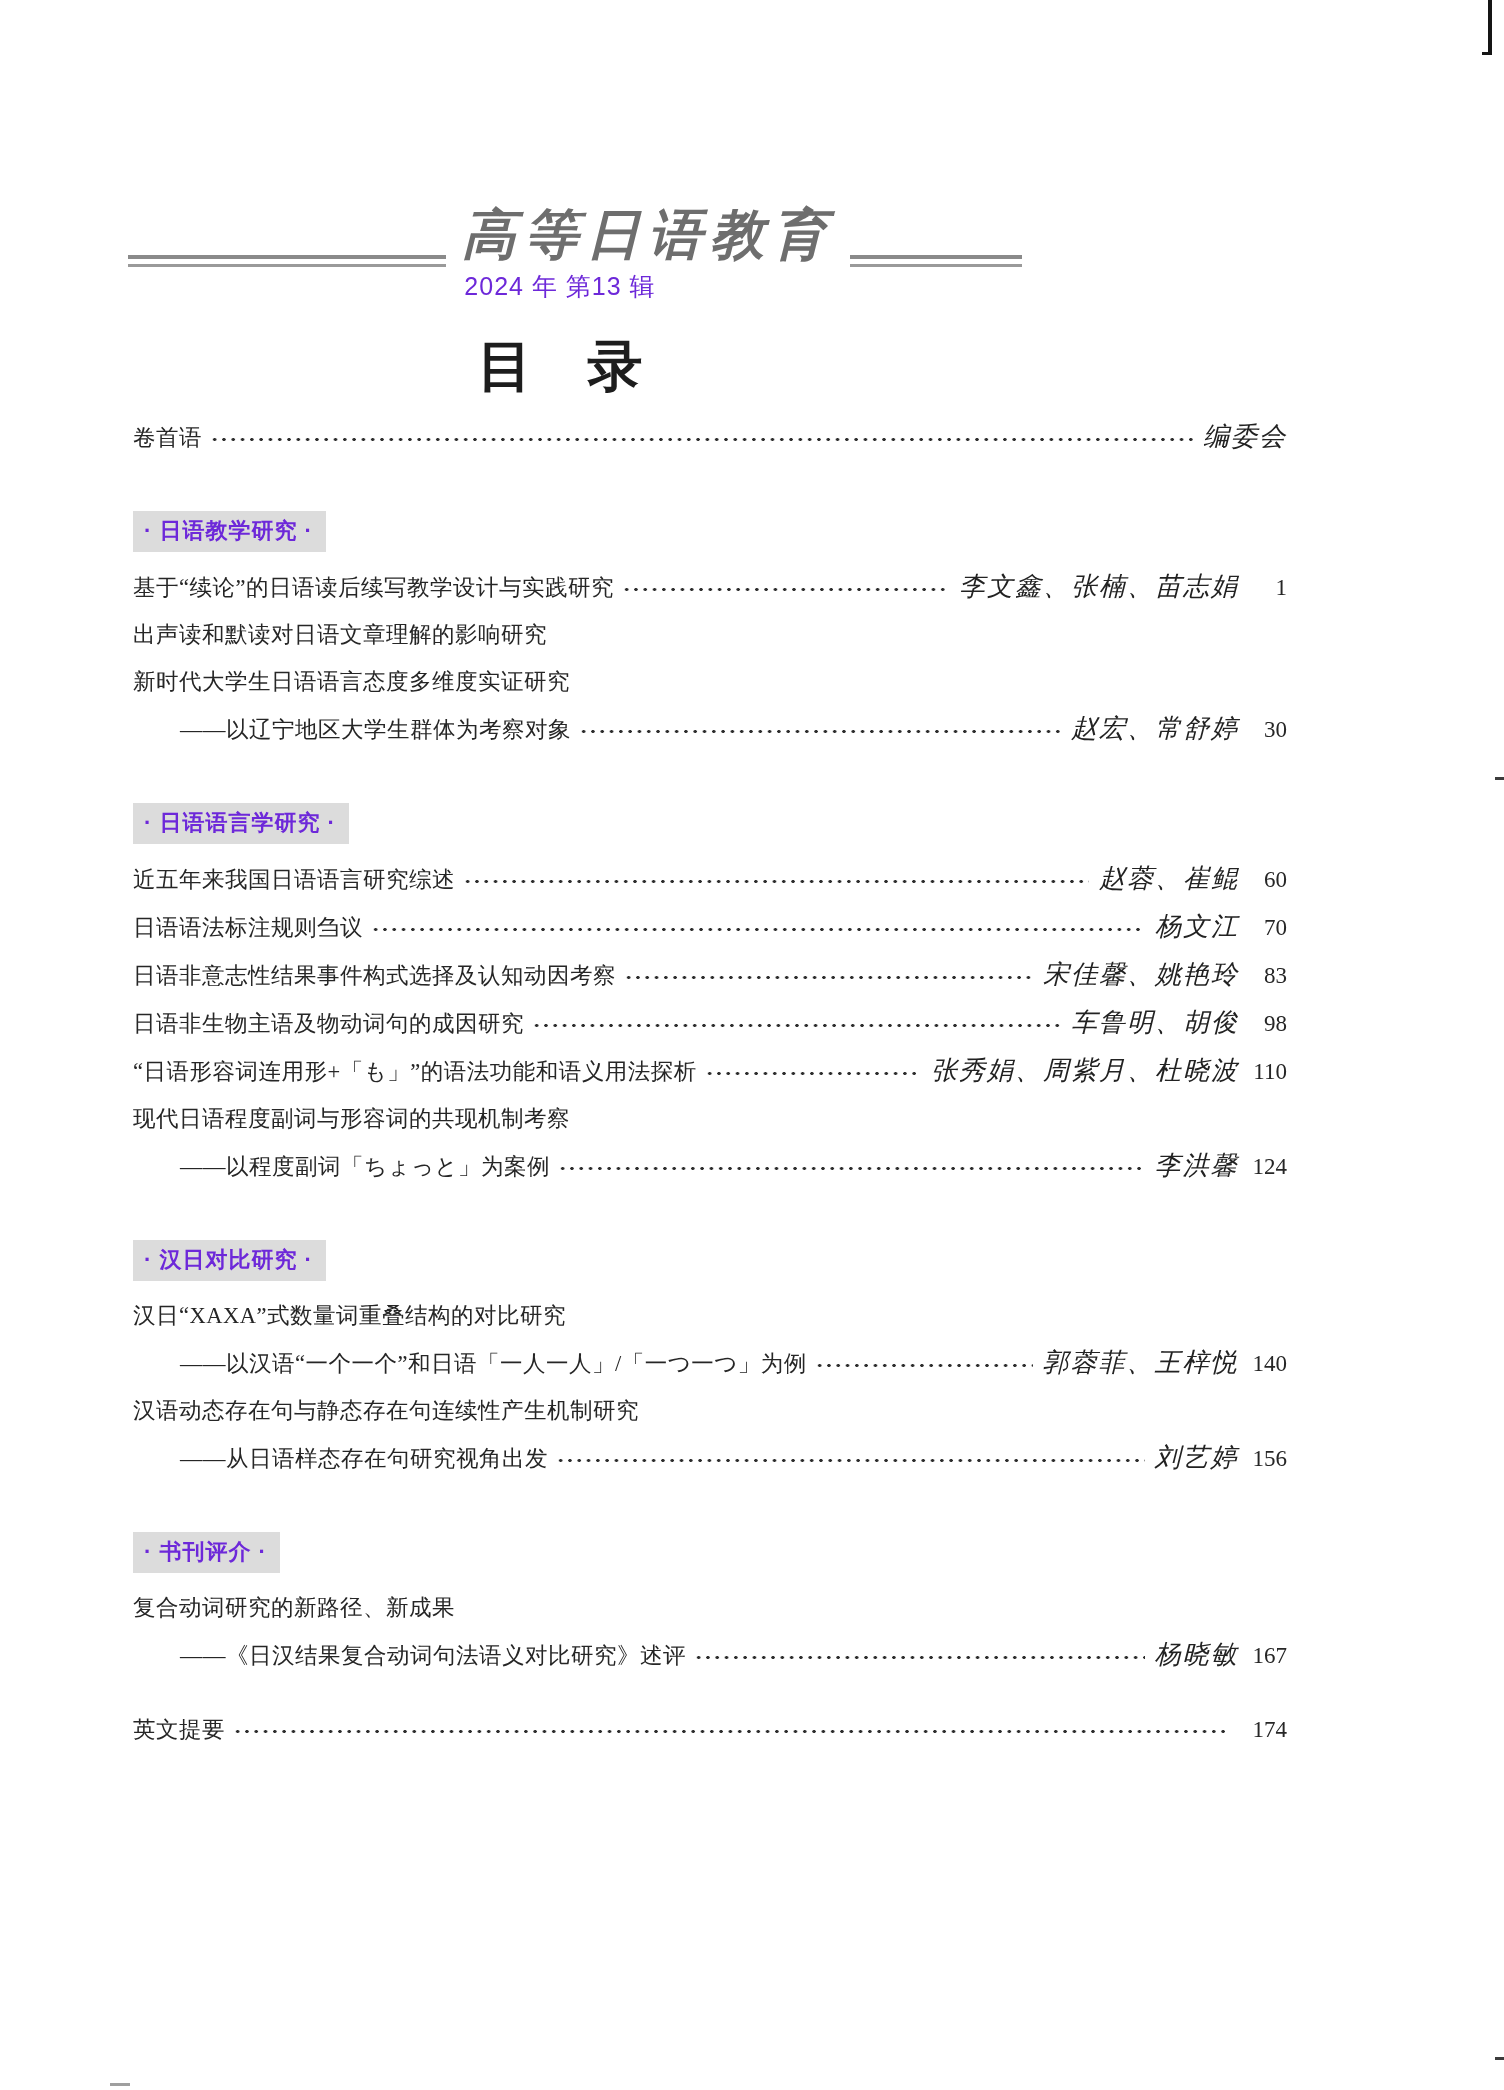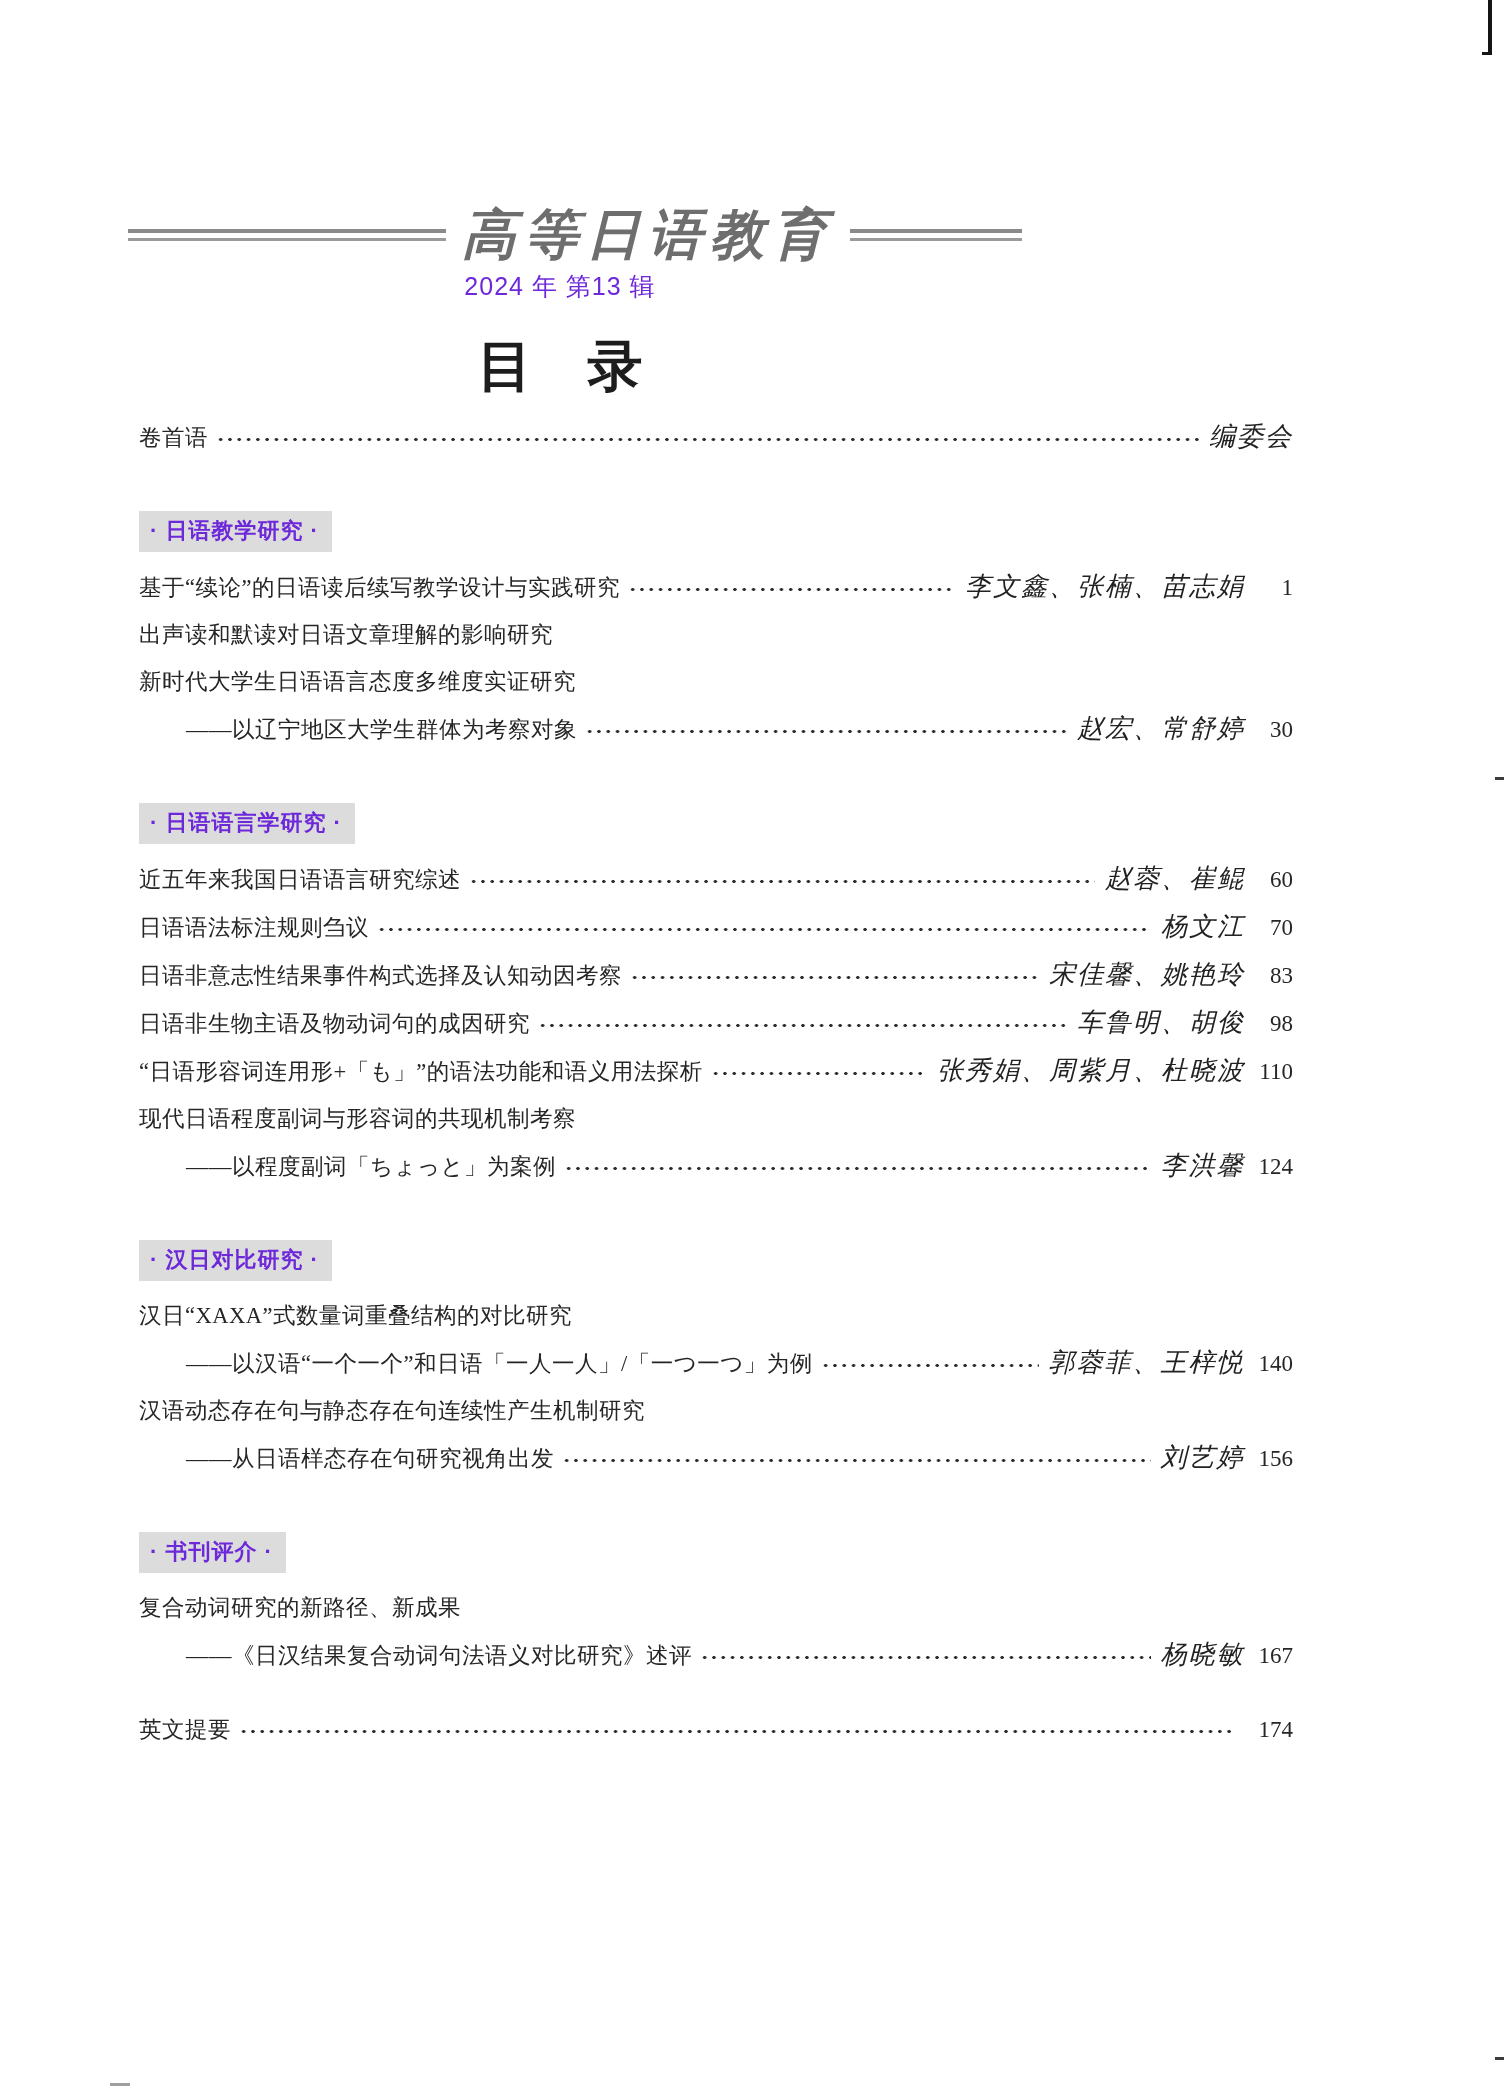--- a/index.html
+++ b/index.html
@@ -6,21 +6,21 @@
   .page {
     position:relative;
     width:1504px; height:2090px;
     background:#ffffff;
     font-family:"Liberation Serif", serif;
     color:#262626;
     overflow:hidden;
   }
   
   .header { position:absolute; left:128px; top:0; width:864px; }
-  .masthead { display:flex; align-items:center; margin-top:203px; }
+  .masthead { display:flex; align-items:flex-end; margin-top:203px; }
   .rule {
     flex:0 0 auto; height:5px; box-sizing:content-box;
     border-top:4px solid #8a8a8a; border-bottom:3px solid #9a9a9a;
   }
   .rule-left  { width:318px; }
   .rule-right { width:172px; }
   .journal-title {
     flex:0 0 auto;
     padding:0 16px;
     font-size:54px; line-height:64px;
@@ -34,21 +34,21 @@
     margin-top:3px; text-align:center;
     font-family:"Liberation Sans", sans-serif;
     font-size:25px; color:#6d28d9; letter-spacing:1px;
   }
   .toc-title {
     margin-top:27px; text-align:center;
     font-family:"Liberation Sans", sans-serif;
     font-weight:bold; font-size:55px; color:#1d1d1d;
   }
   
-  .content { position:absolute; left:139px; top:400px; width:1154px; }
+  .content { position:absolute; left:133px; top:400px; width:1154px; }
   .entry-row {
     display:flex; align-items:baseline;
     font-size:22.5px; line-height:47px;
     white-space:nowrap;
   }
   .front-row { margin-top:13px; }
   .back-row  { margin-top:27px; }
   .entry-title { flex:0 0 auto; letter-spacing:0.5px; }
   .indent { padding-left:47px; }
   .leader {

